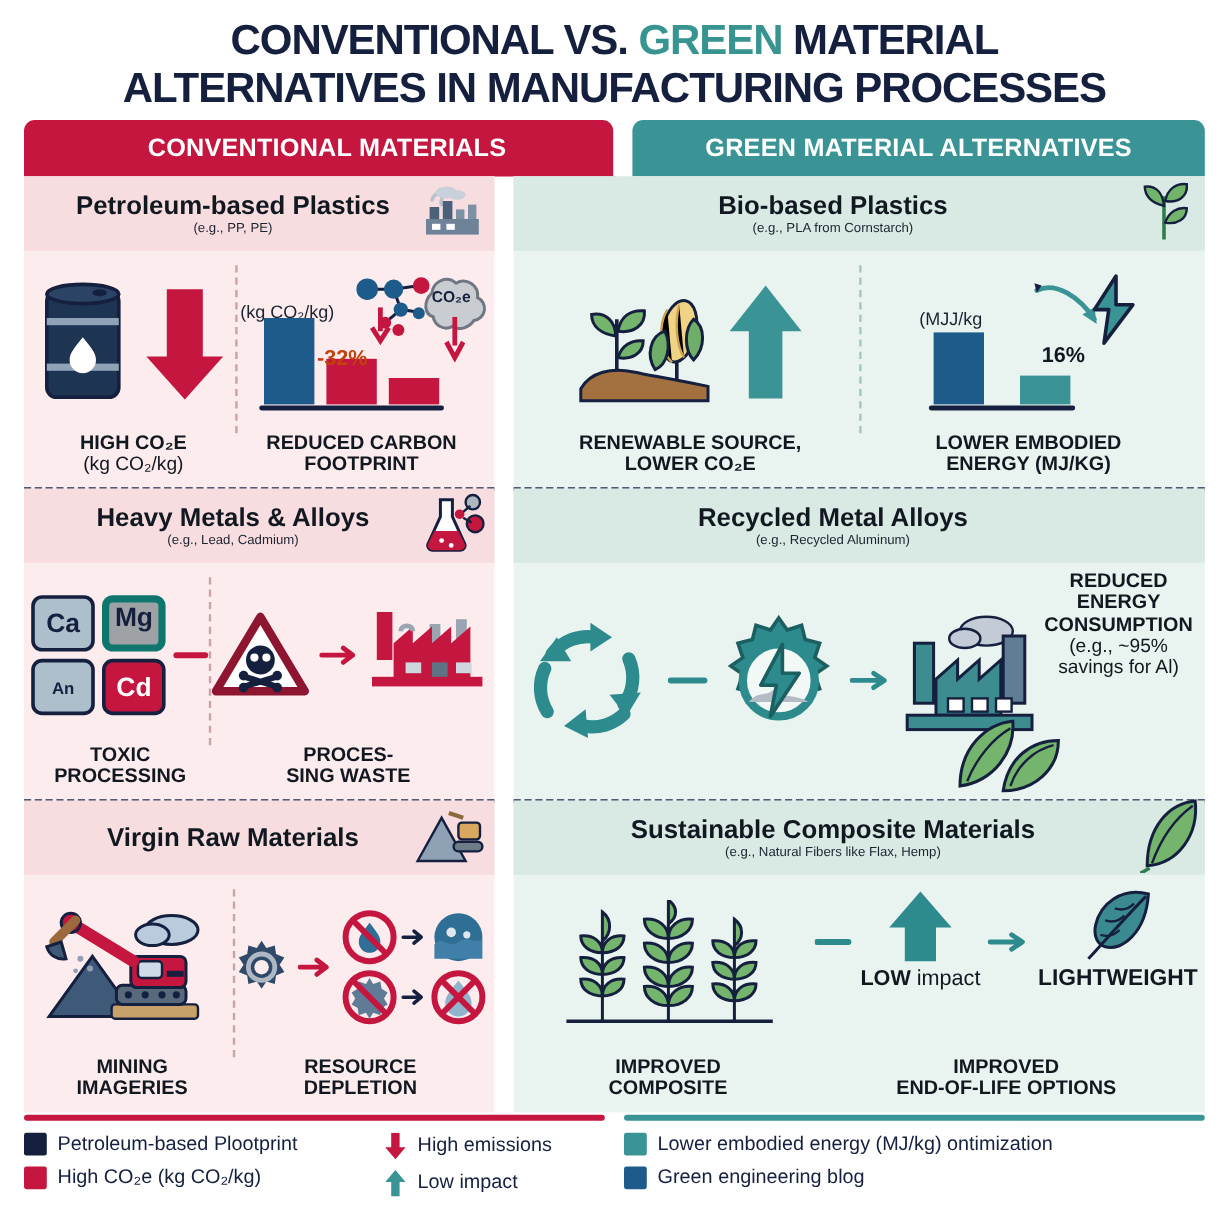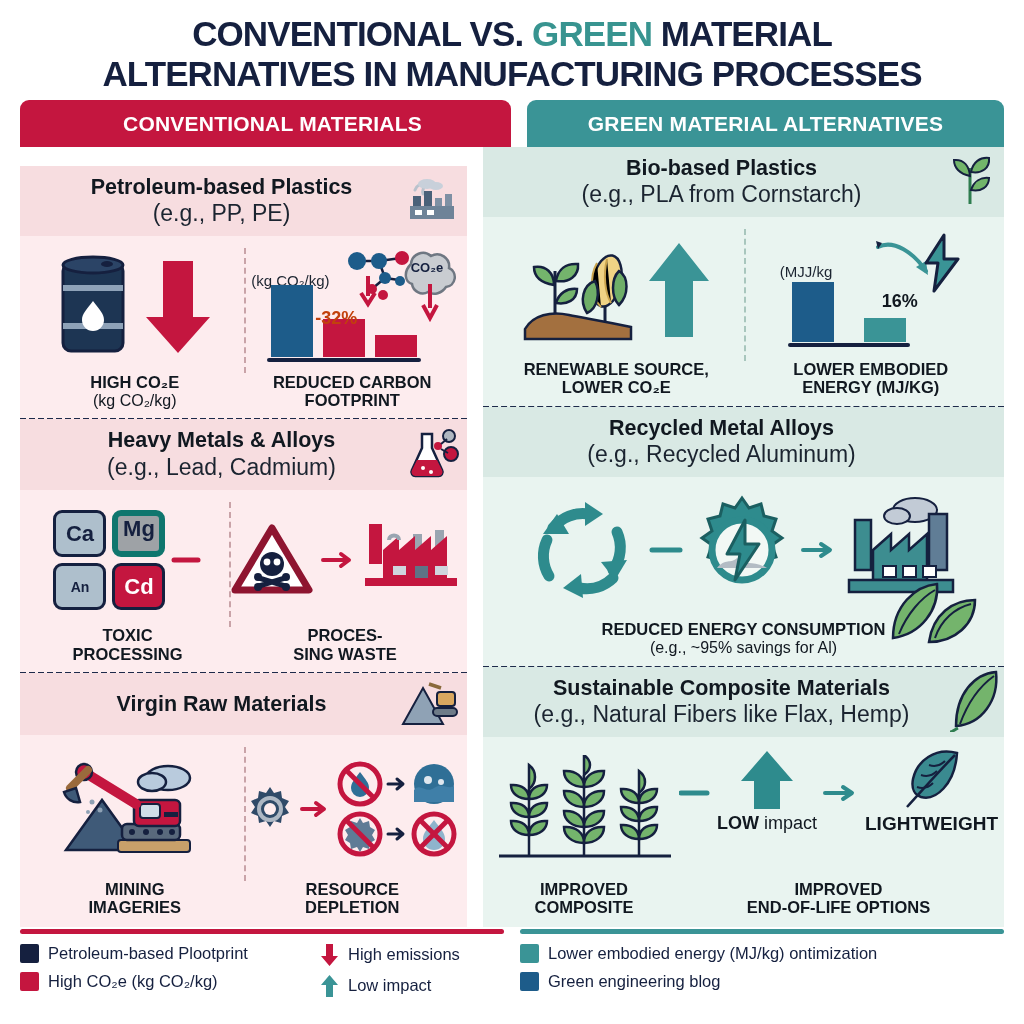--- a/index.html
+++ b/index.html
@@ -42,21 +42,21 @@
   .col-head.right { background: #3a9496; margin-left: 8px; }
 
   
   .grid {
     position: relative;
     display: flex;
     padding: 0 20px;
     height: 780px;
   }
   .col { flex: 1 1 0; display: flex; flex-direction: column; }
-  .col.left  { margin-right: 8px; margin-top: 19px; }
+  .col.left  { margin-right: 8px; }
   .col.right { margin-left: 8px; }
 
   .vdivider {
     position: absolute;
     left: 512px; top: 0; bottom: 12px;
     width: 0;
     border-left: 3px dashed #1d2a4a;
     transform: translateX(-1.5px);
   }
 
@@ -72,41 +72,41 @@
   .card-head {
     text-align: center;
     padding: 9px 58px 9px 14px;
     position: relative;
     min-height: 62px;
     display: flex; flex-direction: column; justify-content: center;
   }
   .col.left  .card-head { background: #f7dde0; }
   .col.right .card-head { background: #d9e9e4; }
   .card-head .h1 { font-size: 21.5px; font-weight: 700; color: #111820; line-height: 1.12; }
-  .card-head .h2 { font-size: 23px; font-weight: 400; color: #1b2430; line-height: 1.2; margin-top: 1px; }
+  .card-head .h2 { font-size: 11px; font-weight: 400; color: #1b2430; line-height: 1.2; margin-top: 1px; }
   .head-icon { position: absolute; right: 8px; top: 50%; transform: translateY(-50%); }
 
   .card-body { flex: 1 1 auto; display: flex; position: relative; padding: 4px 6px 6px 6px; }
   .half { flex: 1 1 0; display: flex; flex-direction: column; align-items: center; justify-content: flex-start; position: relative; padding-top: 2px; }
   .half.divided::before {
     content: ""; position: absolute; left: 0; top: 8px; bottom: 40px; width: 0;
     border-left: 2px dashed #c9a3a8;
   }
   .col.right .half.divided::before { border-left-color: #a8c6bd; }
 
   .art { flex: 1 1 auto; display: flex; align-items: center; justify-content: center; gap: 6px; width: 100%; }
   .cap {
     text-align: center; font-weight: 700; font-size: 16.5px; line-height: 1.12;
     color: #111820; text-transform: uppercase; padding: 2px 4px 4px 4px;
   }
   .cap .sub { font-weight: 400; text-transform: none; font-size: 16px; display: block; }
   .cap .mixed { font-weight: 700; }
 
   
-  .card-body.stack { flex-direction: column; }
+  .card-body.stack { flex-direction: row; }
   .card-body.stack .artrow { display: flex; align-items: center; justify-content: center; gap: 4px; flex: 1 1 auto; width: 100%; }
   .card-body.stack .caprow { display: flex; width: 100%; }
   .card-body.stack .caprow .cap { flex: 1 1 0; }
 
   
   .chart { display: flex; align-items: flex-end; gap: 10px; position: relative; height: 108px; padding-bottom: 5px; }
   .chart::after { content: ""; position: absolute; left: -4px; right: -4px; bottom: 0; height: 4px; background: #15203f; border-radius: 2px; }
   .bar { width: 42px; }
   .chart-lbl { position: absolute; font-size: 15px; color: #1b2430; white-space: nowrap; }
 

